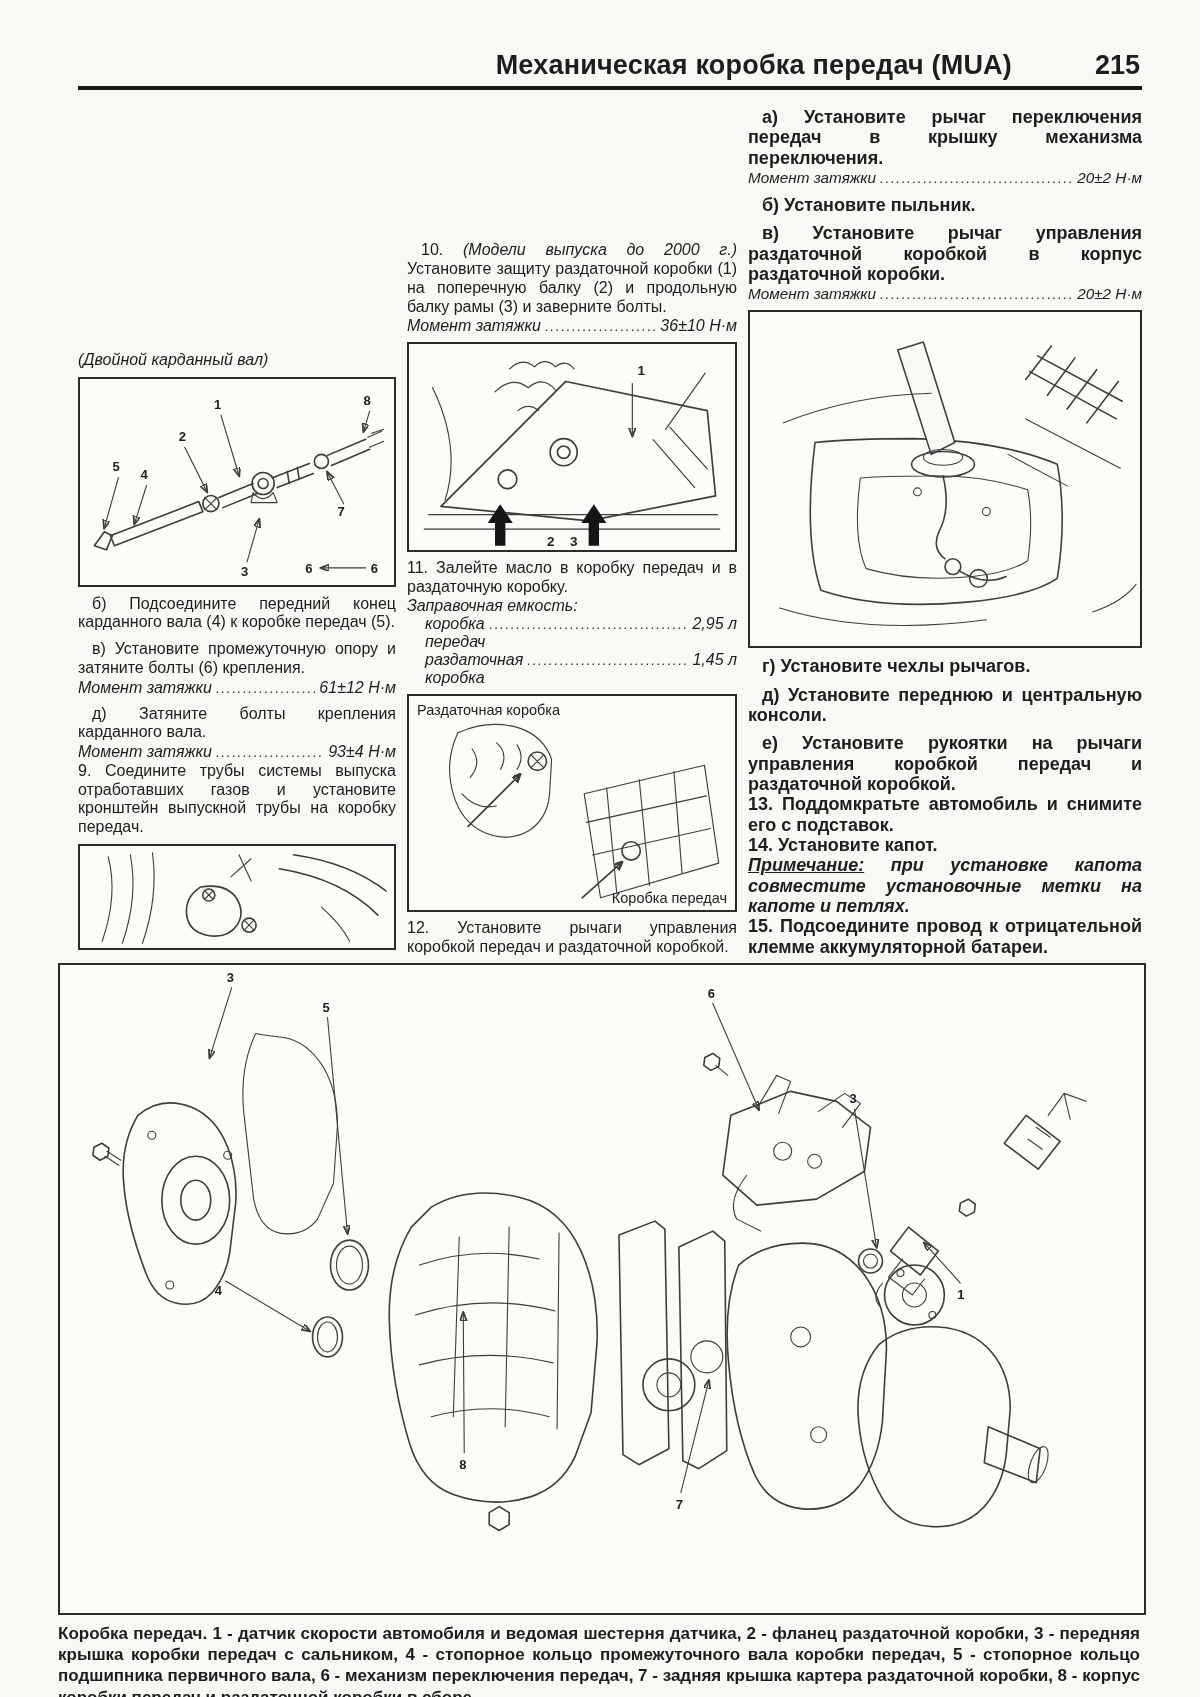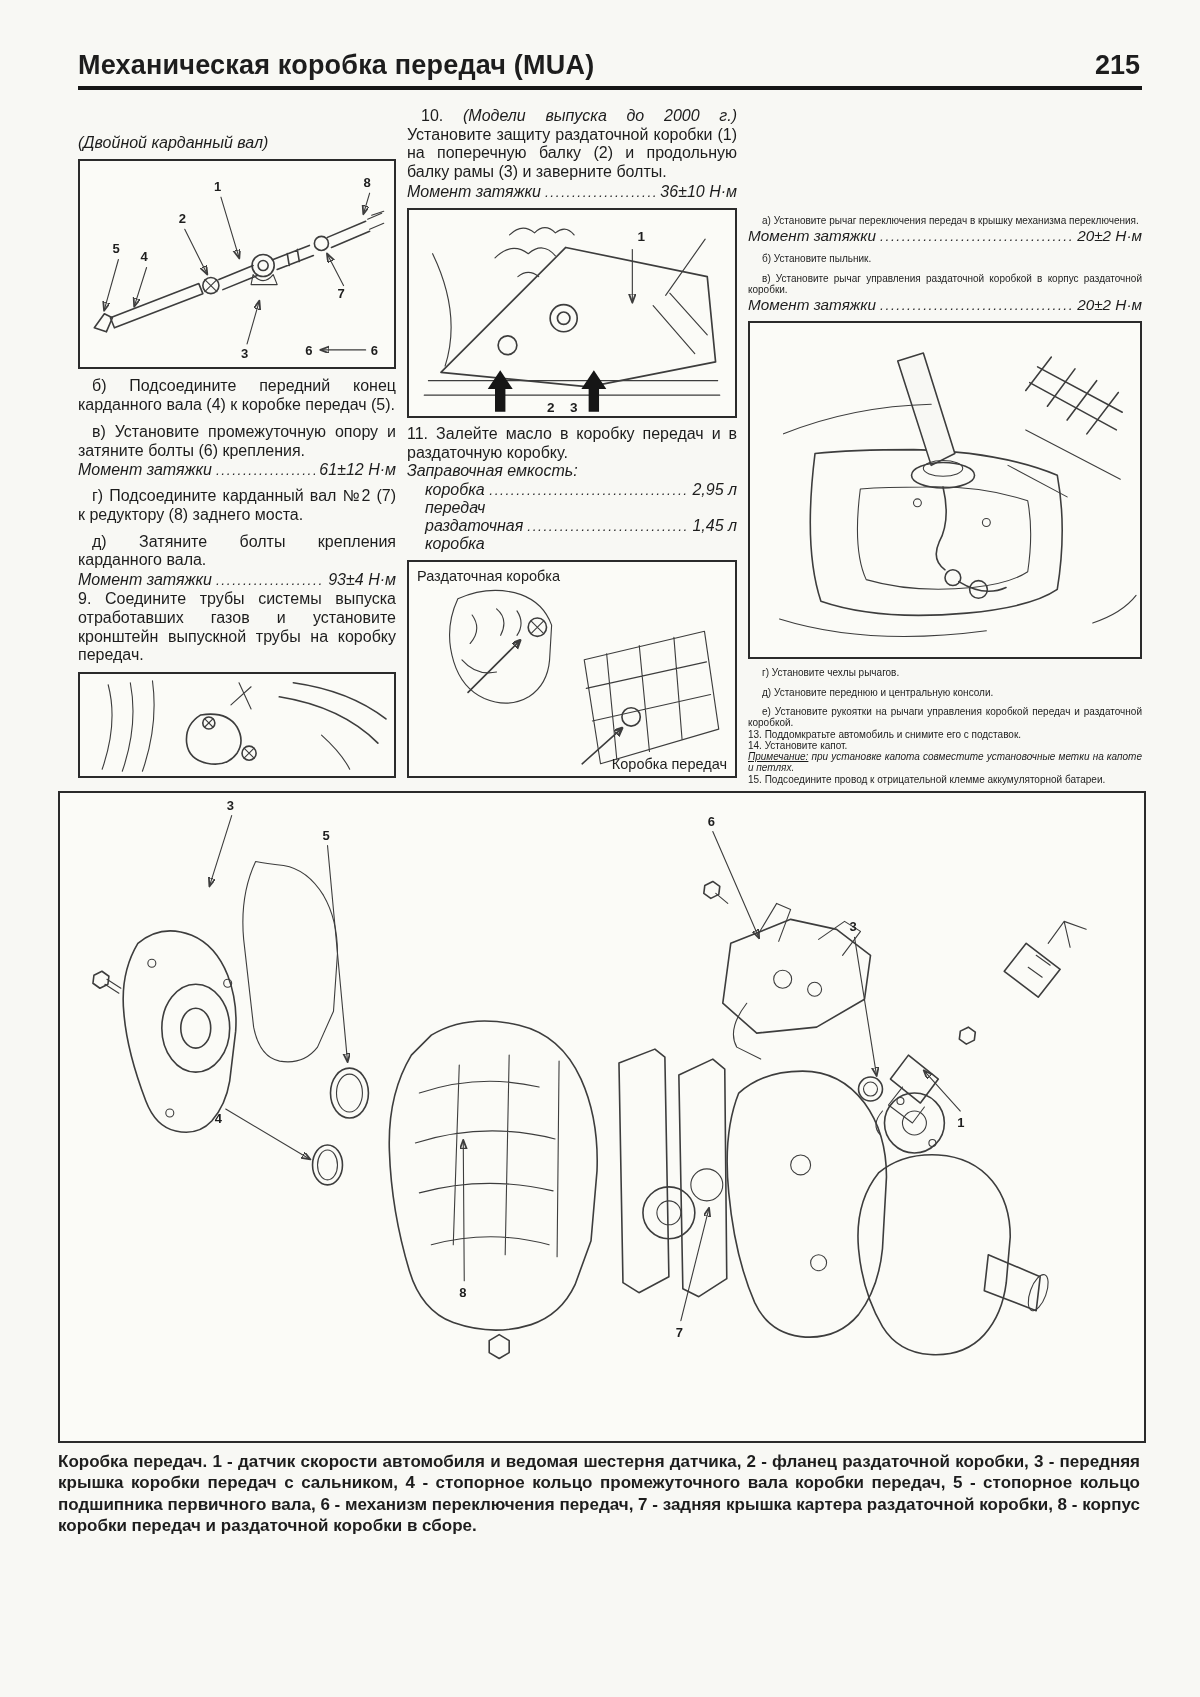--- a/index.html
+++ b/index.html
@@ -4,31 +4,31 @@
 <style>
   html,body{margin:0;padding:0;background:#e6e6e2;}
   .page{
     width:1200px;height:1697px;box-sizing:border-box;position:relative;
     margin:0 auto;background:#f8f8f4;color:#1d1d1d;
     font-family:"Liberation Sans",sans-serif;
     padding:26px 58px 0 78px;overflow:hidden;
   }
   
   .hdr{position:relative;border-bottom:4px solid #161616;height:60px;}
-  .hdr .title{position:absolute;left:0;right:130px;bottom:5px;text-align:left;
+  .hdr .title{position:absolute;left:0;right:130px;bottom:5px;text-align:right;
     font-size:27px;font-weight:bold;letter-spacing:.2px;}
   .hdr .pagenum{position:absolute;right:2px;bottom:5px;font-size:27px;font-weight:bold;}
   
   .cols{display:flex;gap:11px;margin-top:9px;align-items:flex-end;}
   .col{min-width:0;}
   .col-left{flex:0 0 318px;}
   .col-mid{flex:0 0 330px;}
   .col-right{flex:1 1 auto;}
   .para{margin:0;font-size:16px;line-height:1.17;text-align:justify;}
-  .col-right .para{font-size:10px;line-height:1.13;}
+  .col-right .para{font-size:18px;line-height:1.13;font-weight:bold;}
   .ind{text-indent:14px;margin-top:8px;}
   .it{font-style:italic;}
   .u{text-decoration:underline;}
   .torque{display:flex;align-items:baseline;font-size:16px;font-style:italic;margin:1px 0;}
   .col-right .torque{font-size:15.3px;}
   .torque .tlbl{white-space:nowrap;}
   .torque .tval{white-space:nowrap;}
   .dots{flex:1 1 auto;overflow:hidden;white-space:nowrap;margin:0 4px;color:#2c2c2c;}
   .dots::after{content:"....................................................................................";letter-spacing:1.5px;font-size:14px;}
   .cap-line{display:flex;align-items:baseline;font-size:16px;font-style:italic;margin:0;padding-left:18px;}
@@ -101,21 +101,20 @@
         </svg>
       </div>
 
       <p class="para ind">б) Подсоедините передний конец карданного вала (4) к коробке передач (5).</p>
       <p class="para ind">в) Установите промежуточную опору и затяните болты (6) крепления.</p>
       <p class="torque">
         <span class="tlbl">Момент затяжки</span>
         <span class="dots"></span>
         <span class="tval">61±12 Н·м</span>
       </p>
-      <p class="para ind">г) Подсоедините карданный вал №2 (7) к редуктору (8) заднего моста.</p>
       <p class="para ind">д) Затяните болты крепления карданного вала.</p>
       <p class="torque">
         <span class="tlbl">Момент затяжки</span>
         <span class="dots"></span>
         <span class="tval">93±4 Н·м</span>
       </p>
       <p class="para">9. Соедините трубы системы выпуска отработавших газов и установите кронштейн выпускной трубы на коробку передач.</p>
 
       <div class="fig sk" style="height:102px">
         <svg viewBox="0 0 312 100">
@@ -189,20 +188,21 @@
           <line x1="54" y1="128" x2="104" y2="78" stroke="#161616" stroke-width="8" marker-end="url(#a3)"></line>
           <path class="thin" d="M168 96 l118 -28 14 96 -116 34 z"></path>
           <path class="thin" d="M190 90 l10 104 M222 82 l10 104 M256 74 l8 100 M170 124 l118 -26 M176 156 l116 -26"></path>
           <circle cx="214" cy="152" r="9"></circle>
           <line x1="166" y1="198" x2="204" y2="164" stroke="#161616" stroke-width="8" marker-end="url(#a3)"></line>
         </svg>
         <span class="figlabel" style="left:8px;top:6px;">Раздаточная коробка</span>
         <span class="figlabel" style="right:8px;bottom:4px;">Коробка передач</span>
       </div>
 
+      <p class="para">12. Установите рычаги управления коробкой передач и раздаточной коробкой.</p>
     </div>
 
     <div class="col col-right">
       <p class="para ind">а) Установите рычаг переключения передач в крышку механизма переключения.</p>
       <p class="torque">
         <span class="tlbl">Момент затяжки</span>
         <span class="dots"></span>
         <span class="tval">20±2 Н·м</span>
       </p>
       <p class="para ind">б) Установите пыльник.</p>

